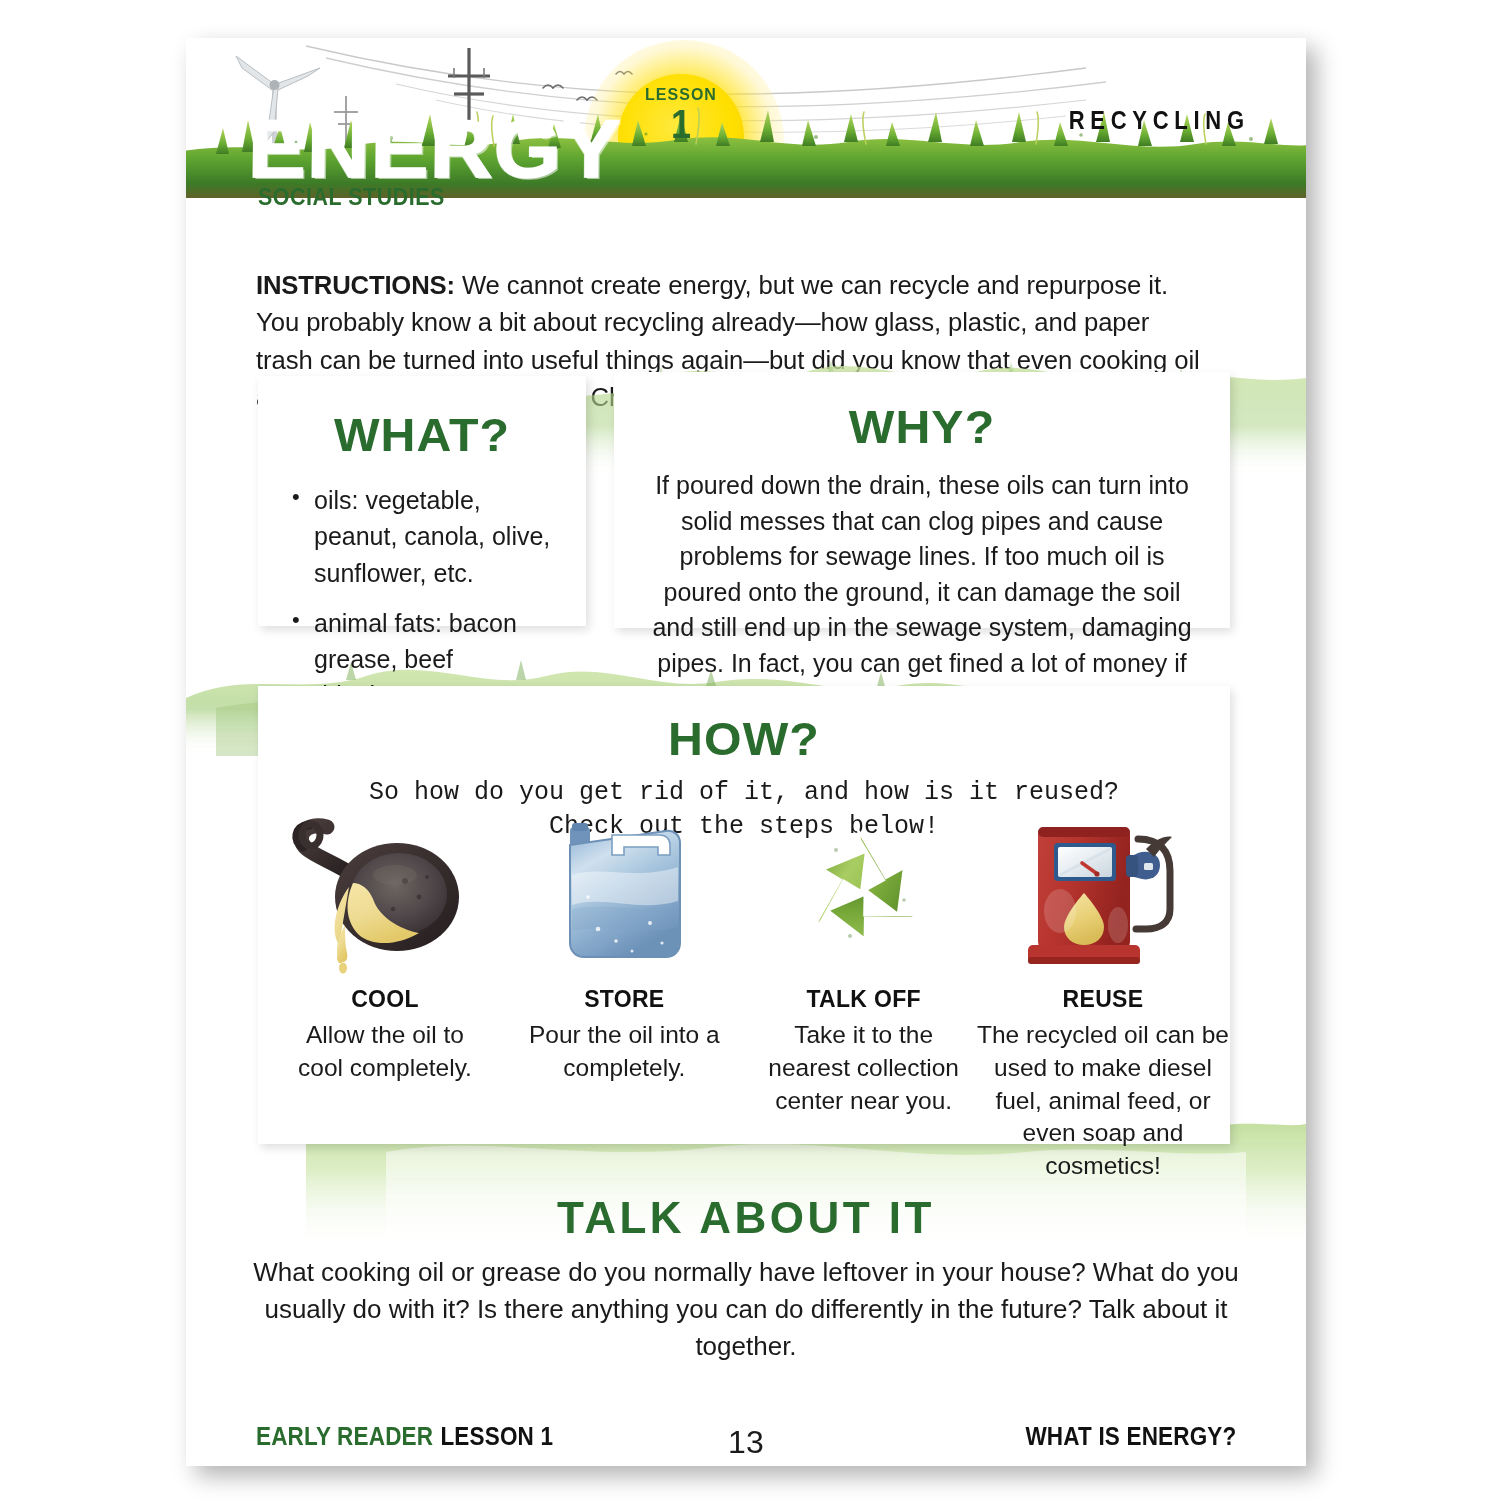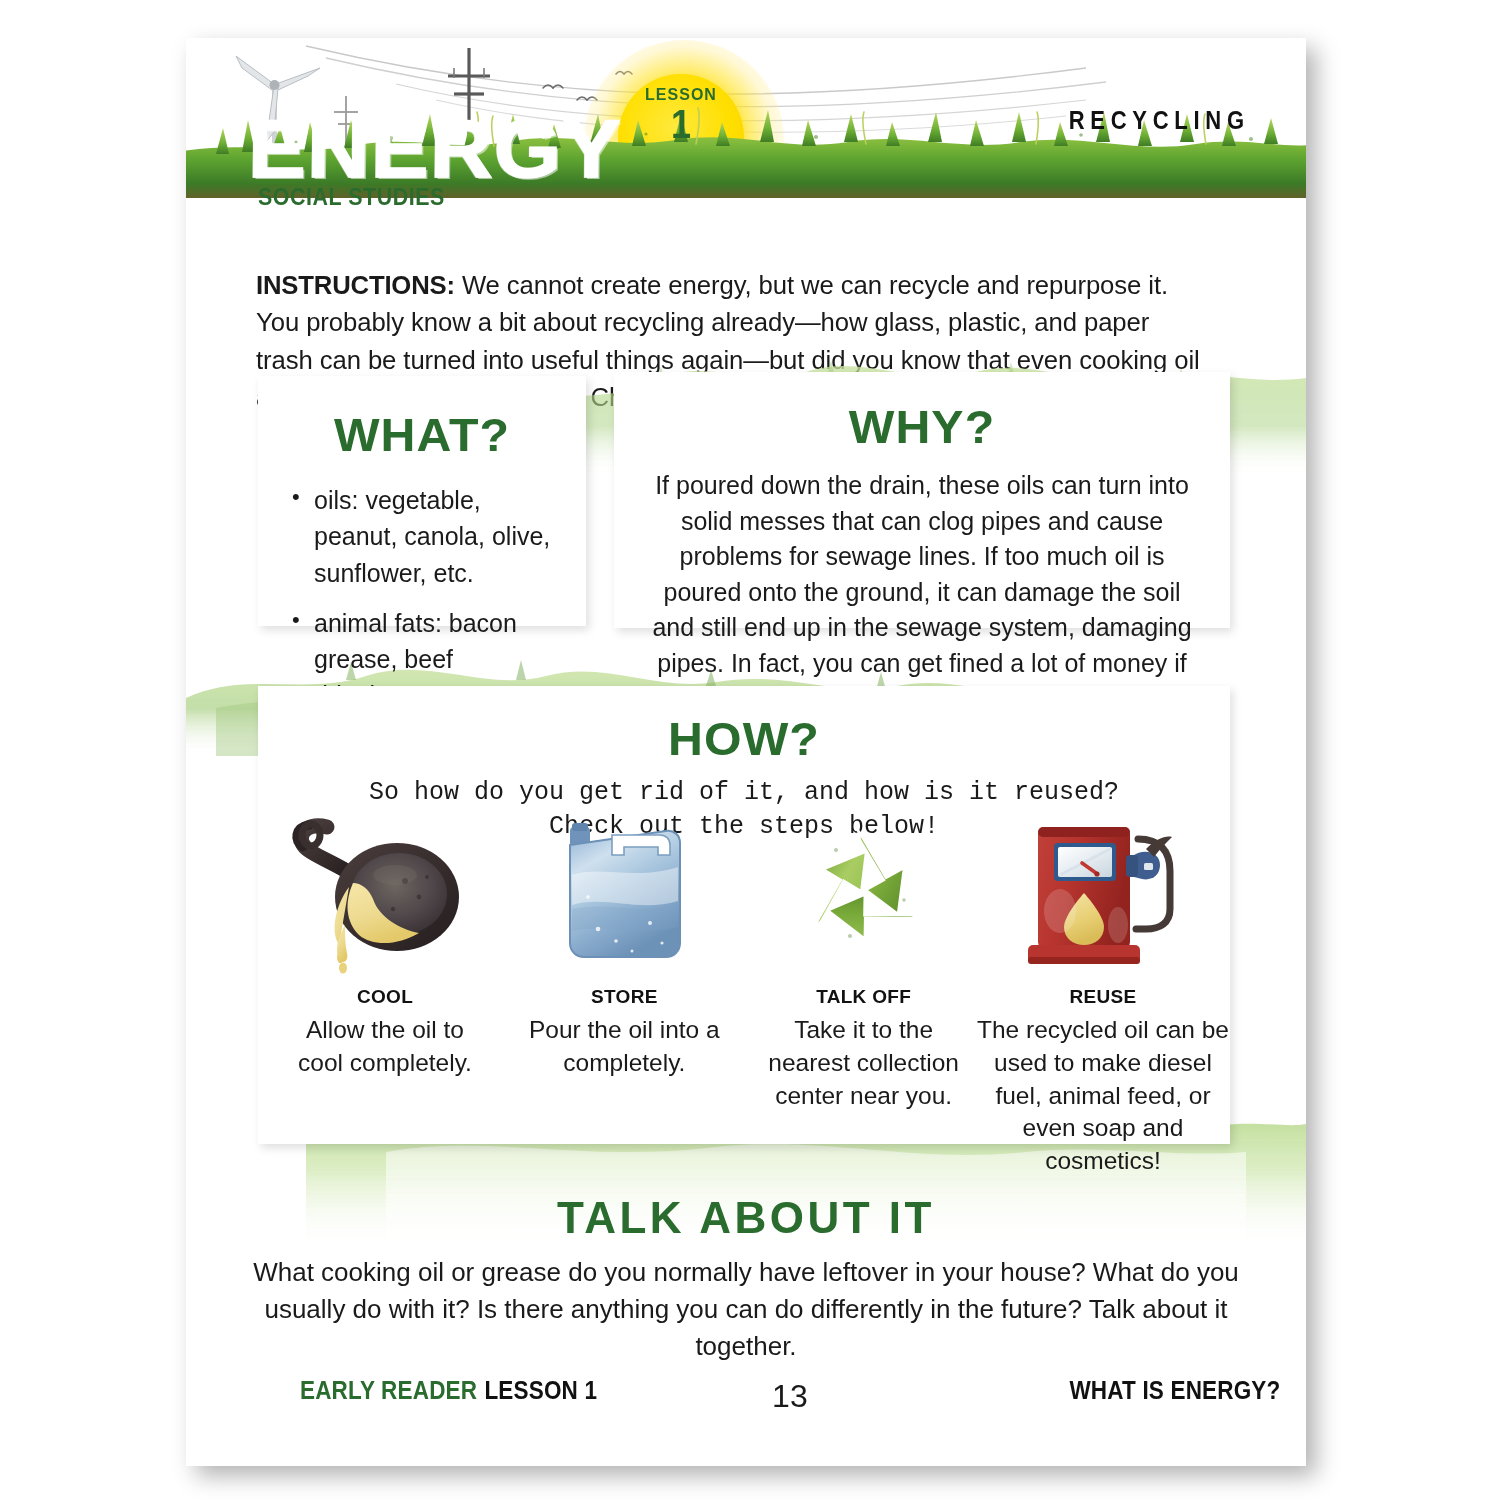--- a/index.html
+++ b/index.html
@@ -257,21 +257,21 @@
   .step { width: 226px; text-align: center; }
   .step-art {
     height: 172px;
     display: flex;
     align-items: center;
     justify-content: center;
   }
   .step-label {
     font-family: "Liberation Sans Narrow", "Liberation Sans", sans-serif;
     font-weight: 700;
-    font-size: 19px;
+    font-size: 23px;
     letter-spacing: 0.3px;
     color: #111111;
     margin-top: 10px;
   }
   .step-desc {
     font-family: "Liberation Sans Narrow", "Liberation Sans", sans-serif;
     font-size: 24.5px;
     line-height: 1.34;
     color: #1a1a1a;
     margin: 6px auto 0 auto;
@@ -303,25 +303,24 @@
     font-family: "Liberation Sans Narrow", "Liberation Sans", sans-serif;
     font-size: 26px;
     line-height: 1.42;
     color: #1a1a1a;
   }
 
   
   .footer {
     position: absolute;
     left: 70px;
-    top: 1338px;
+    top: 1384px;
     width: 980px;
     height: 36px;
     z-index: 3;
-    margin-left: 44px;
   }
   .foot-left, .foot-center, .foot-right {
     position: absolute;
     font-family: "Liberation Sans Narrow", "Liberation Sans", sans-serif;
     font-weight: 700;
     font-size: 25px;
     letter-spacing: 0.2px;
     white-space: nowrap;
   }
   .foot-left { left: 0; top: 0; transform: scaleX(0.9); transform-origin: left center; }

